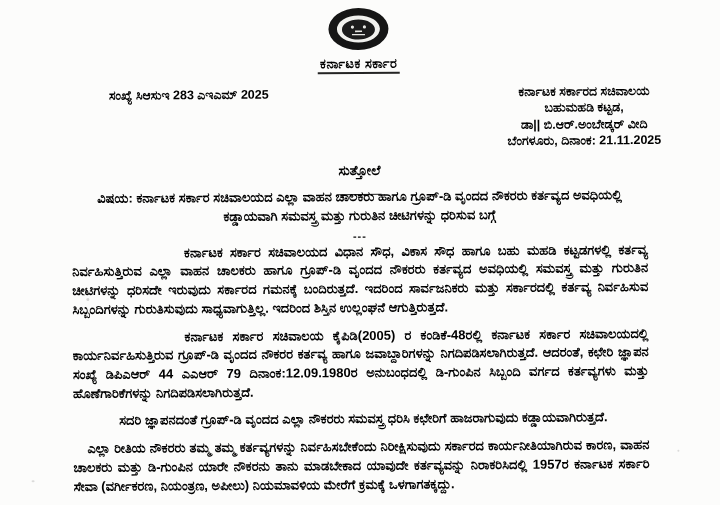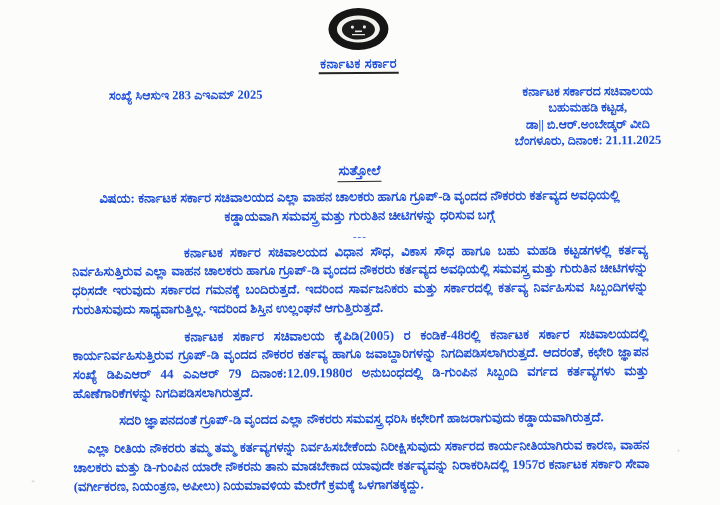--- a/index.html
+++ b/index.html
@@ -1,37 +1,37 @@
 <!DOCTYPE html>
 <html><head>
 <meta charset="utf-8">
 <style>
   html,body { margin:0; padding:0; background:#e9e9e9; }
   .page {
     width:720px; height:505px; margin:0 auto; position:relative; overflow:hidden;
-    background:#fcfcfb; color:#1d4ed8;
-    font-family:Liberation Serif, serif;
+    background:#fcfcfb; color:#000000;
+    font-family:Liberation Sans, sans-serif;
   }
   .scan { position:absolute; inset:0; transform:rotate(-0.4deg); transform-origin:50% 50%; }
 
   .emblem-wrap { display:flex; justify-content:center; padding-top:5px; }
 
   .org-title { text-align:center; font-size:13px; font-weight:bold; margin-top:3px; }
   .org-title span { border-bottom:2px solid #242424; padding:0 2px 1px; letter-spacing:0.5px; }
 
   .meta-row {
     display:flex; justify-content:space-between; align-items:flex-start;
     padding:13px 58px 0 110px; font-size:12.5px; font-weight:600;
   }
   .ref-no { white-space:nowrap; padding-top:2px; }
   .addr { text-align:center; line-height:1.3; }
   .addr div { white-space:nowrap; }
 
   .doc-heading { text-align:center; margin-top:13px; font-size:13.5px; font-weight:bold; }
-  .doc-heading span { border-bottom:1.5px solid #242424; padding:0 1px 3px; }
+  .doc-heading span { border-bottom:1.5px solid #242424; padding:0 1px 16px; }
 
   .subject {
     width:568px; margin:9px auto 0; font-size:13px; font-weight:600;
     line-height:1.45; text-align:center;
   }
   .subject .lbl { font-weight:700; }
 
   .sep-mark { text-align:center; font-size:11px; font-weight:bold; letter-spacing:1px; margin-top:5px; line-height:1; }
 
   .bodytext {

